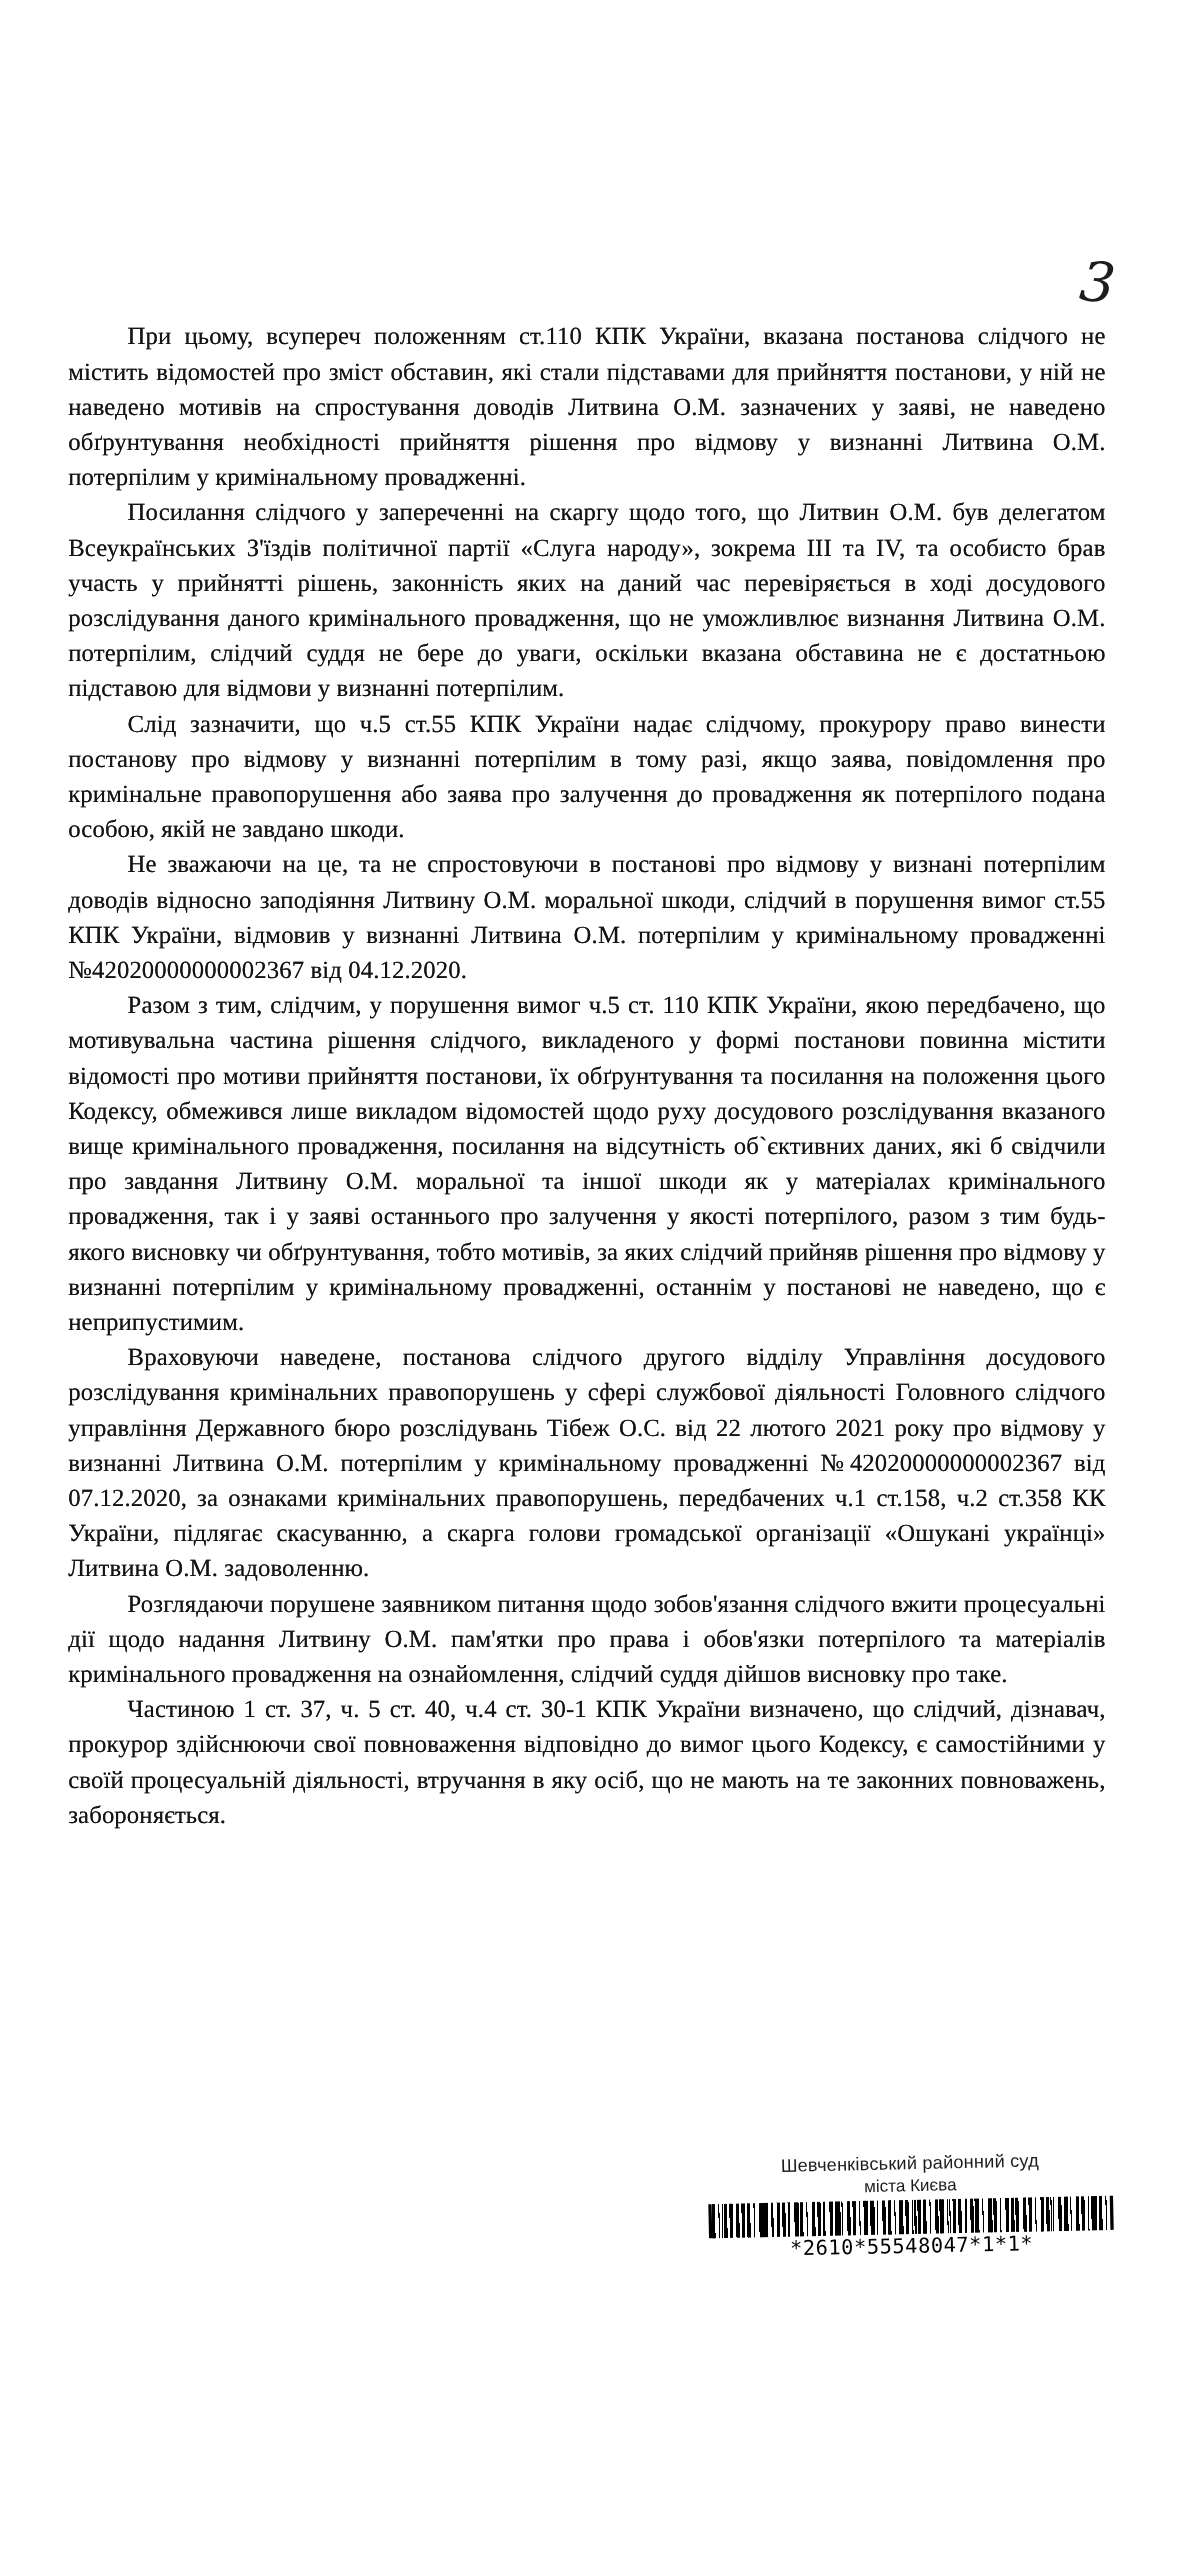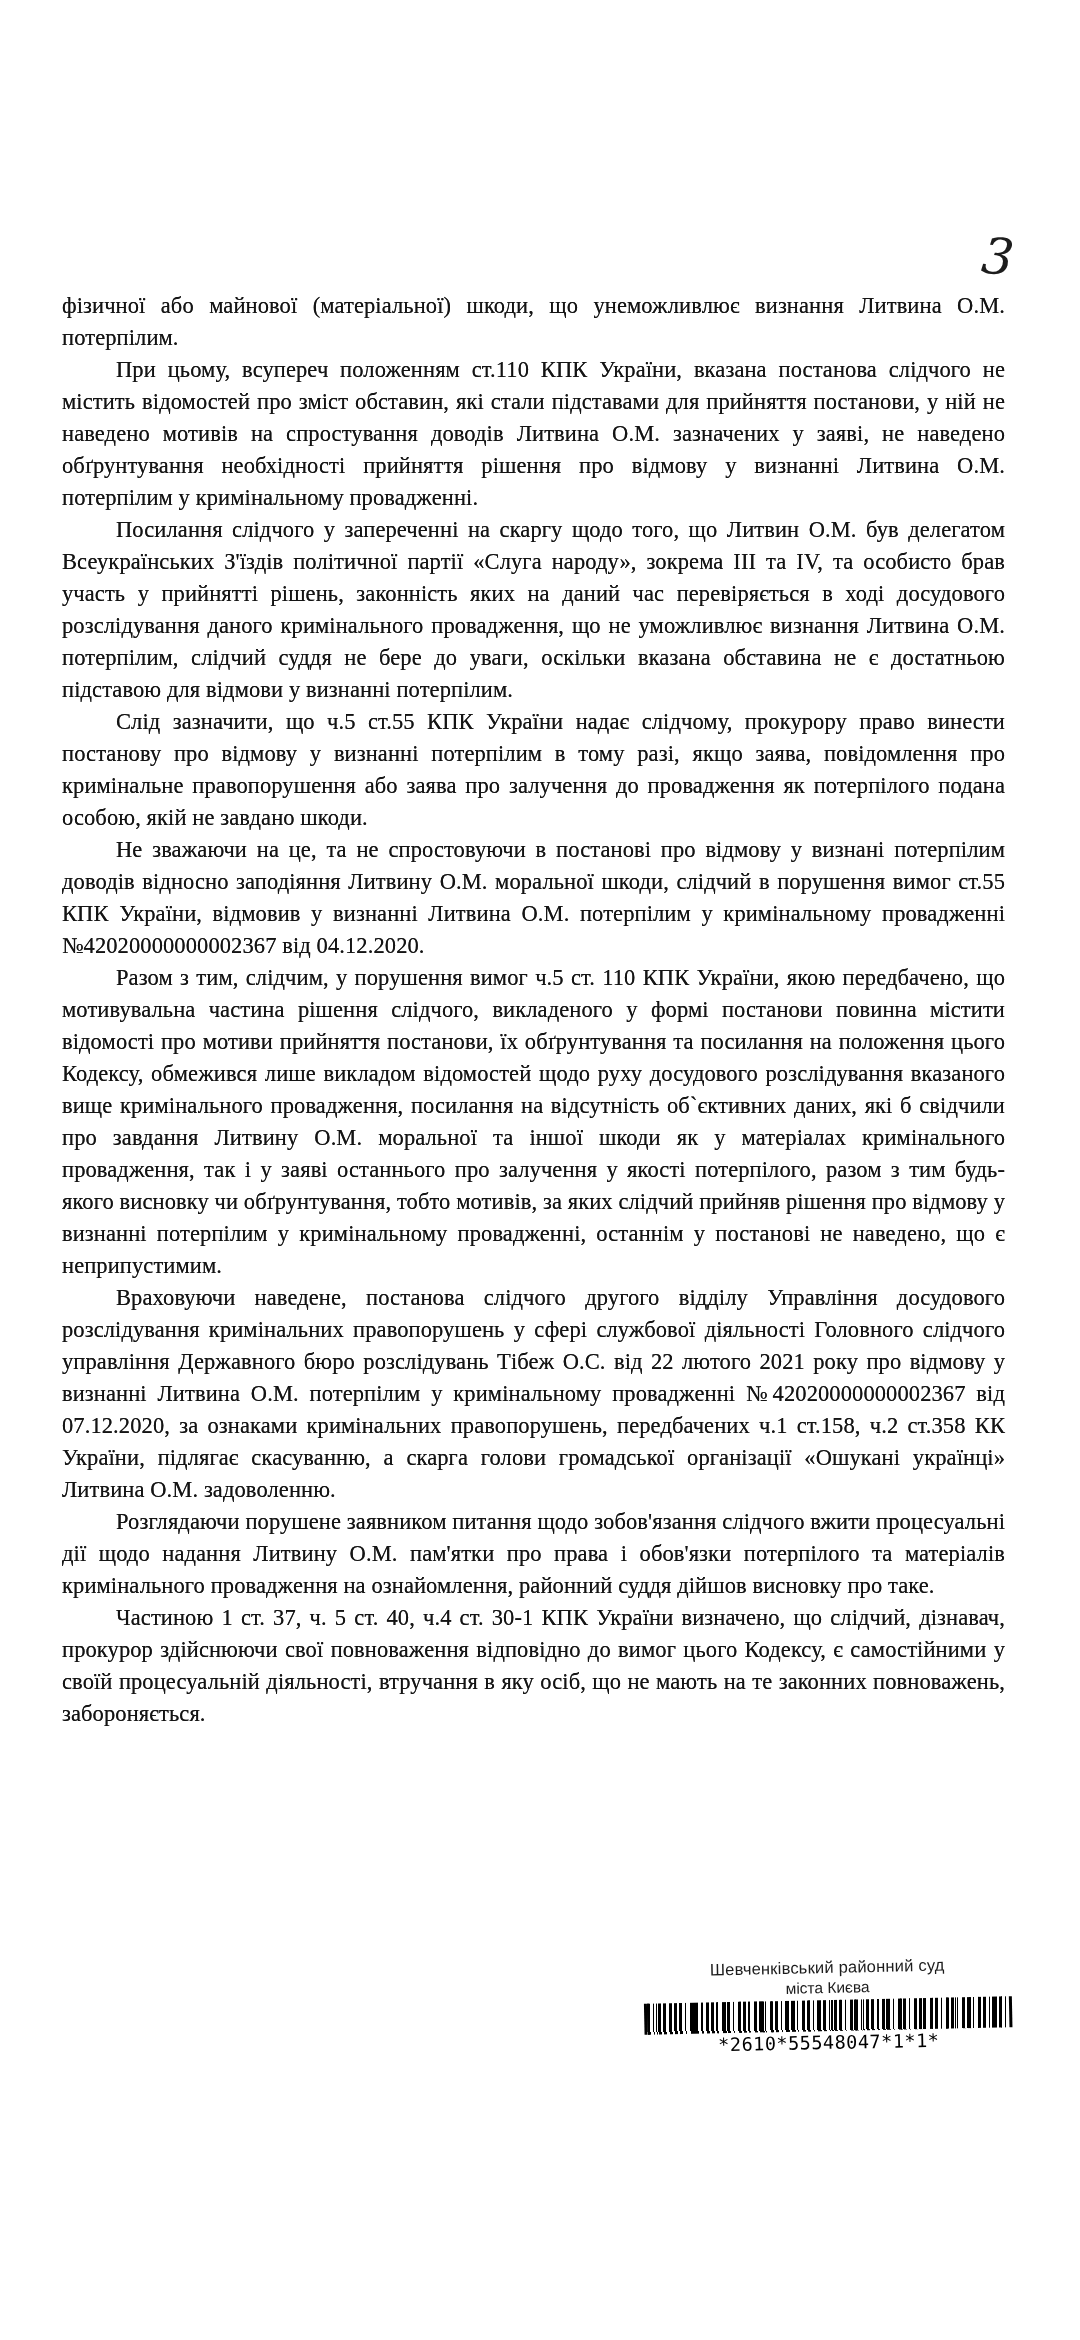--- a/index.html
+++ b/index.html
@@ -90,28 +90,27 @@
   }
 </style>
 </head>
 <body>
 
 <div class="page">
 
   <div class="page-number">3</div>
 
   <div class="doc-body">
-    <p class="continued">фізичної або майнової (матеріальної) шкоди, що унеможливлює визнання Литвина О.М. потерпілим.</p>
     <p>При цьому, всупереч положенням ст.110 КПК України, вказана постанова слідчого не містить відомостей про зміст обставин, які стали підставами для прийняття постанови, у ній не наведено мотивів на спростування доводів Литвина О.М. зазначених у заяві, не наведено обґрунтування необхідності прийняття рішення про відмову у визнанні Литвина О.М. потерпілим у кримінальному провадженні.</p>
     <p>Посилання слідчого у запереченні на скаргу щодо того, що Литвин О.М. був делегатом Всеукраїнських З'їздів політичної партії «Слуга народу», зокрема III та IV, та особисто брав участь у прийнятті рішень, законність яких на даний час перевіряється в ході досудового розслідування даного кримінального провадження, що не уможливлює визнання Литвина О.М. потерпілим, слідчий суддя не бере до уваги, оскільки вказана обставина не є достатньою підставою для відмови у визнанні потерпілим.</p>
     <p>Слід зазначити, що ч.5 ст.55 КПК України надає слідчому, прокурору право винести постанову про відмову у визнанні потерпілим в тому разі, якщо заява, повідомлення про кримінальне правопорушення або заява про залучення до провадження як потерпілого подана особою, якій не завдано шкоди.</p>
     <p>Не зважаючи на це, та не спростовуючи в постанові про відмову у визнані потерпілим доводів відносно заподіяння Литвину О.М. моральної шкоди, слідчий в порушення вимог ст.55 КПК України, відмовив у визнанні Литвина О.М. потерпілим у кримінальному провадженні №42020000000002367 від 04.12.2020.</p>
     <p>Разом з тим, слідчим, у порушення вимог ч.5 ст. 110 КПК України, якою передбачено, що мотивувальна частина рішення слідчого, викладеного у формі постанови повинна містити відомості про мотиви прийняття постанови, їх обґрунтування та посилання на положення цього Кодексу, обмежився лише викладом відомостей щодо руху досудового розслідування вказаного вище кримінального провадження, посилання на відсутність об`єктивних даних, які б свідчили про завдання Литвину О.М. моральної та іншої шкоди як у матеріалах кримінального провадження, так і у заяві останнього про залучення у якості потерпілого, разом з тим будь-якого висновку чи обґрунтування, тобто мотивів, за яких слідчий прийняв рішення про відмову у визнанні потерпілим у кримінальному провадженні, останнім у постанові не наведено, що є неприпустимим.</p>
     <p>Враховуючи наведене, постанова слідчого другого відділу Управління досудового розслідування кримінальних правопорушень у сфері службової діяльності Головного слідчого управління Державного бюро розслідувань Тібеж О.С. від 22 лютого 2021 року про відмову у визнанні Литвина О.М. потерпілим у кримінальному провадженні №42020000000002367 від 07.12.2020, за ознаками кримінальних правопорушень, передбачених ч.1 ст.158, ч.2 ст.358 КК України, підлягає скасуванню, а скарга голови громадської організації «Ошукані українці» Литвина О.М. задоволенню.</p>
-    <p>Розглядаючи порушене заявником питання щодо зобов'язання слідчого вжити процесуальні дії щодо надання Литвину О.М. пам'ятки про права і обов'язки потерпілого та матеріалів кримінального провадження на ознайомлення, районний суддя дійшов висновку про таке.</p>
+    <p>Розглядаючи порушене заявником питання щодо зобов'язання слідчого вжити процесуальні дії щодо надання Литвину О.М. пам'ятки про права і обов'язки потерпілого та матеріалів кримінального провадження на ознайомлення, слідчий суддя дійшов висновку про таке.</p>
     <p>Частиною 1 ст. 37, ч. 5 ст. 40, ч.4 ст. 30-1 КПК України визначено, що слідчий, дізнавач, прокурор здійснюючи свої повноваження відповідно до вимог цього Кодексу, є самостійними у своїй процесуальній діяльності, втручання в яку осіб, що не мають на те законних повноважень, забороняється.</p>
   </div>
 
   <div class="stamp">
     <div class="stamp-line1">Шевченківський районний суд</div>
     <div class="stamp-line2">міста Києва</div>
     <div class="barcode"></div>
     <div class="barcode-label">*2610*55548047*1*1*</div>
   </div>
 

